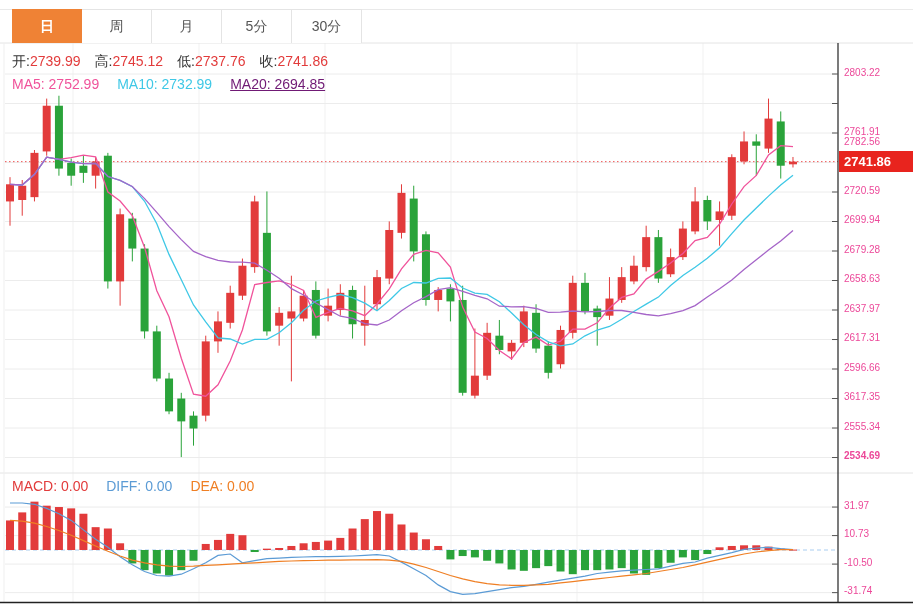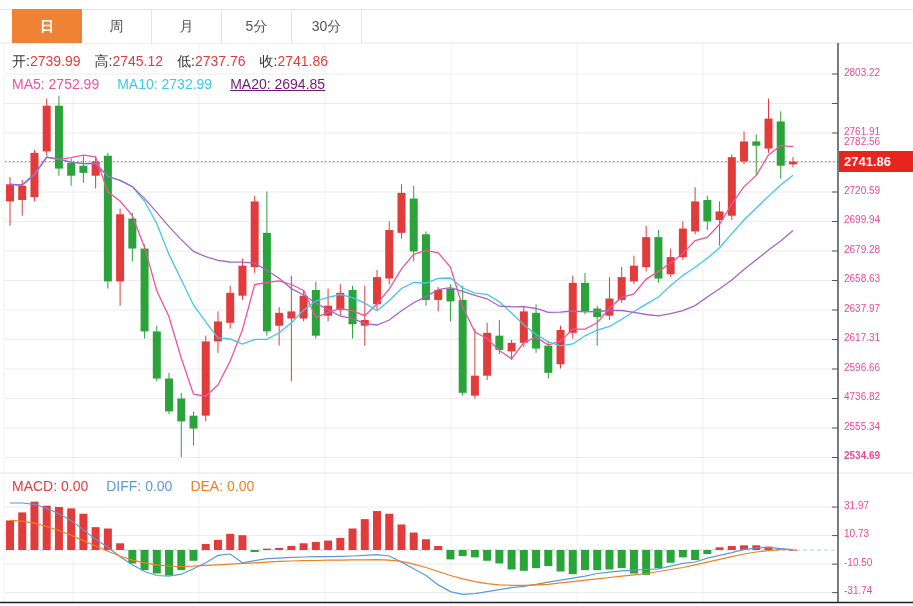--- a/index.html
+++ b/index.html
@@ -297,21 +297,21 @@
       <div class="axis-label" style="top: 66.5px;">2803.22</div>
       <div class="axis-label" style="top: 96.0071px; margin-top: 40px;">2782.56</div>
       <div class="axis-label" style="top: 125.5px;">2761.91</div>
       <div class="axis-label" style="top: 184.514px;">2720.59</div>
       <div class="axis-label" style="top: 214.007px;">2699.94</div>
       <div class="axis-label" style="top: 243.514px;">2679.28</div>
       <div class="axis-label" style="top: 273.007px;">2658.63</div>
       <div class="axis-label" style="top: 302.514px;">2637.97</div>
       <div class="axis-label" style="top: 332.021px;">2617.31</div>
       <div class="axis-label" style="top: 361.514px;">2596.66</div>
-      <div class="axis-label" style="top: 391.021px;">4736.82</div>
+      <div class="axis-label" style="top: 391.021px;">3617.35</div>
       <div class="axis-label" style="top: 420.529px;">2555.34</div>
       <div class="axis-label" style="top: 450.021px; font-weight: bold;">2534.69</div>
     </div>
   <div id="macd-axis">
       <div class="axis-label" style="top: 499.558px;">31.97</div>
       <div class="axis-label" style="top: 528.087px;">10.73</div>
       <div class="axis-label" style="top: 556.604px;">-10.50</div>
       <div class="axis-label" style="top: 585.133px;">-31.74</div>
     </div>
 

